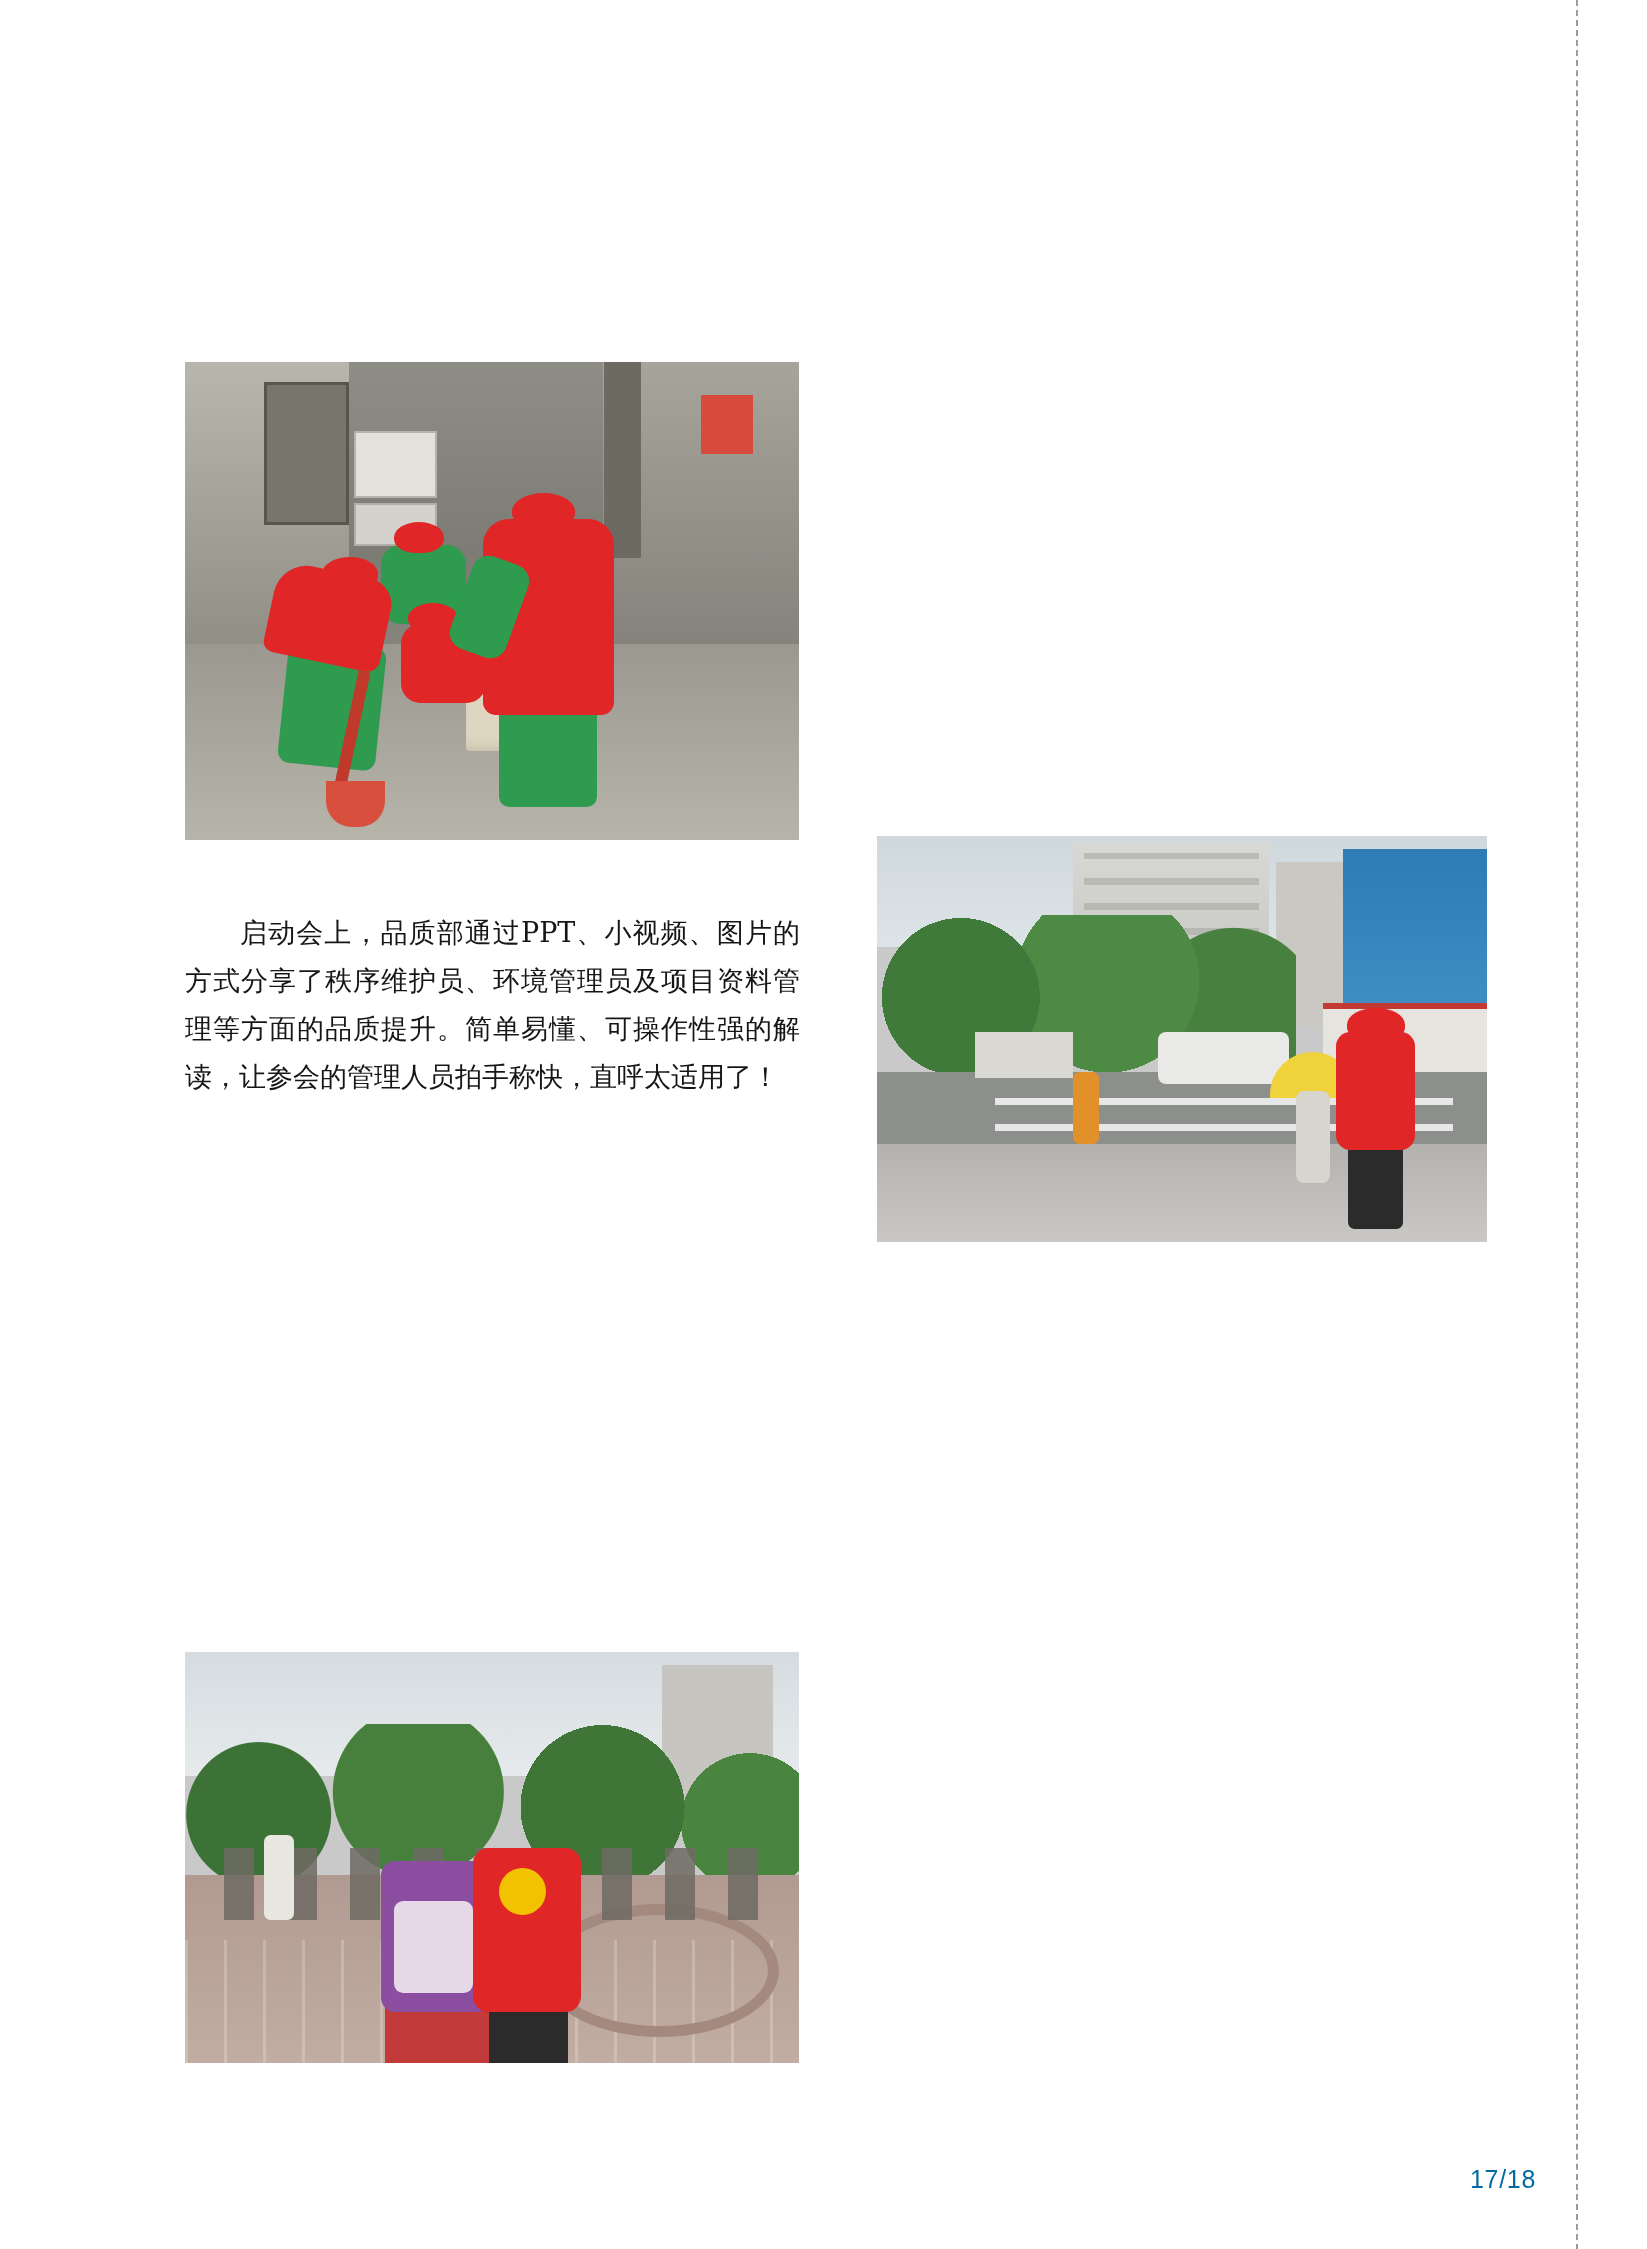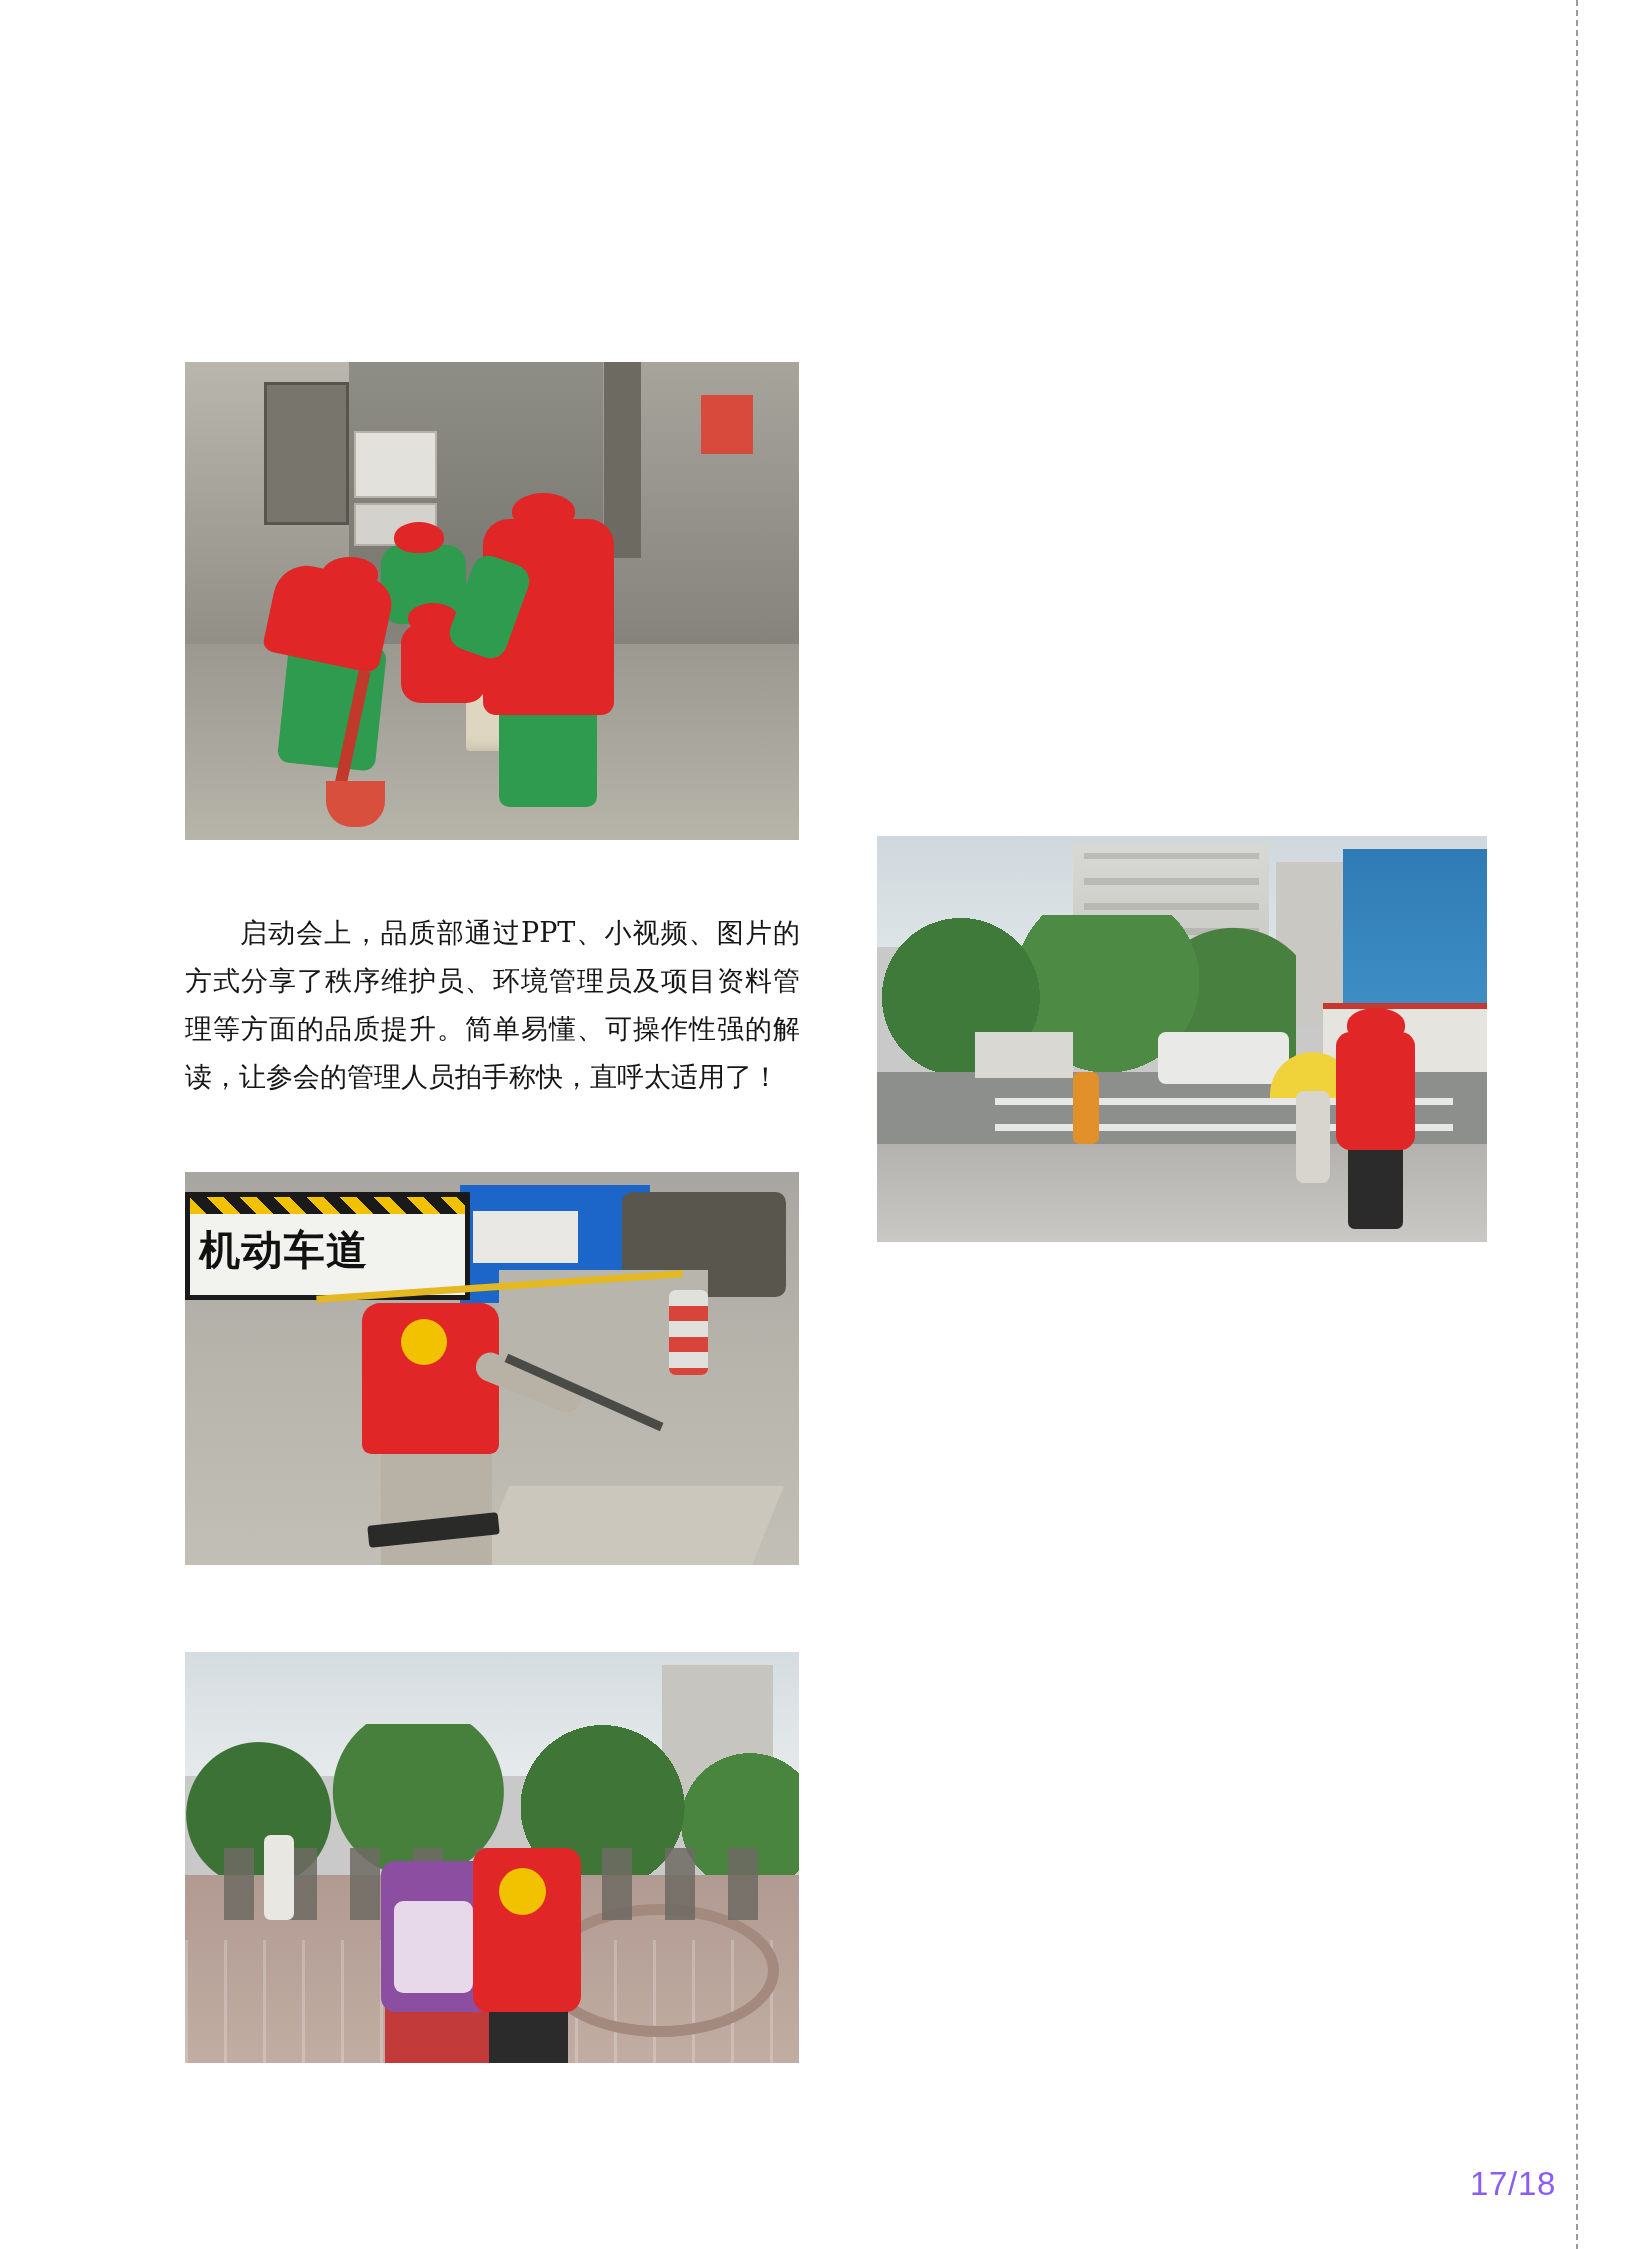--- a/index.html
+++ b/index.html
@@ -136,22 +136,22 @@
   .para .indent { display:inline-block; width: 54px; }
 
   #paragraph-launch-meeting { left: 185px; top: 882px; width: 615px; }
   #paragraph-volunteer-service { left: 877px; top: 1299px; width: 615px; }
 
   
   .page-number {
     position: absolute;
     left: 1470px;
     top: 2165px;
-    font-size: 33px;
-    color: #8b5cf6;
+    font-size: 25px;
+    color: #0369a1;
     font-family: "Liberation Sans", sans-serif;
     letter-spacing: 0.7px;
   }
 </style>
 </head>
 <body>
 
 <div class="page">
 
   <div class="guide-line"></div>
@@ -198,40 +198,20 @@
     <div class="p2-rail"></div>
     <div class="p2-ped2"></div>
     <div class="p2-umb"></div>
     <div class="p2-ped1"></div>
     <div class="p2-vol-legs"></div>
     <div class="p2-vol-body"></div>
     <div class="p2-vol-cap"></div>
   </div>
 
 
-  <div class="photo" id="photo-sweeping-volunteer">
-    <div class="p3-bg"></div>
-    <div class="p3-blue"></div>
-    <div class="p3-blue-label"></div>
-    <div class="p3-bike"></div>
-    <div class="p3-wall"></div>
-    <div class="p3-sign">
-      <div class="p3-sign-top"></div>
-      <div class="p3-signtext">机动车道</div>
-    </div>
-    <div class="p3-tape"></div>
-    <div class="p3-cone"></div>
-    <div class="p3-kerb"></div>
-    <div class="p3-pants"></div>
-    <div class="p3-vest"></div>
-    <div class="p3-emblem"></div>
-    <div class="p3-arm"></div>
-    <div class="p3-handle"></div>
-    <div class="p3-brush"></div>
-  </div>
 
   <div class="photo" id="photo-plaza-volunteer">
     <div class="sky p4-sky"></div>
     <div class="p4-bldg"></div>
     <div class="p4-trees"></div>
     <div class="p4-pave"></div>
     <div class="p4-ring"></div>
     <div class="p4-bikes"></div>
     <div class="p4-ped"></div>
     <div class="p4-senior-skirt"></div>

